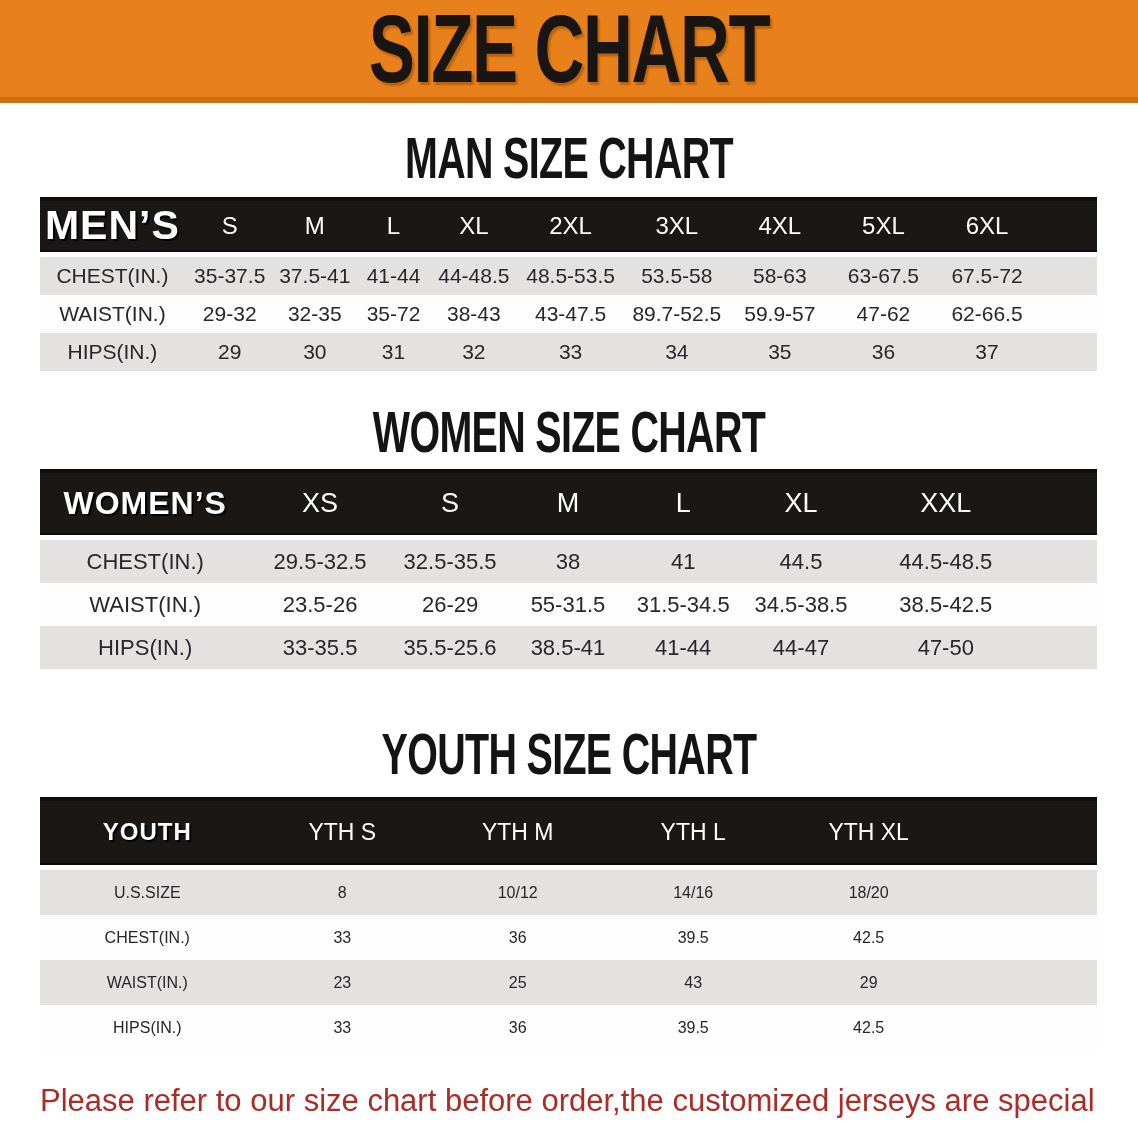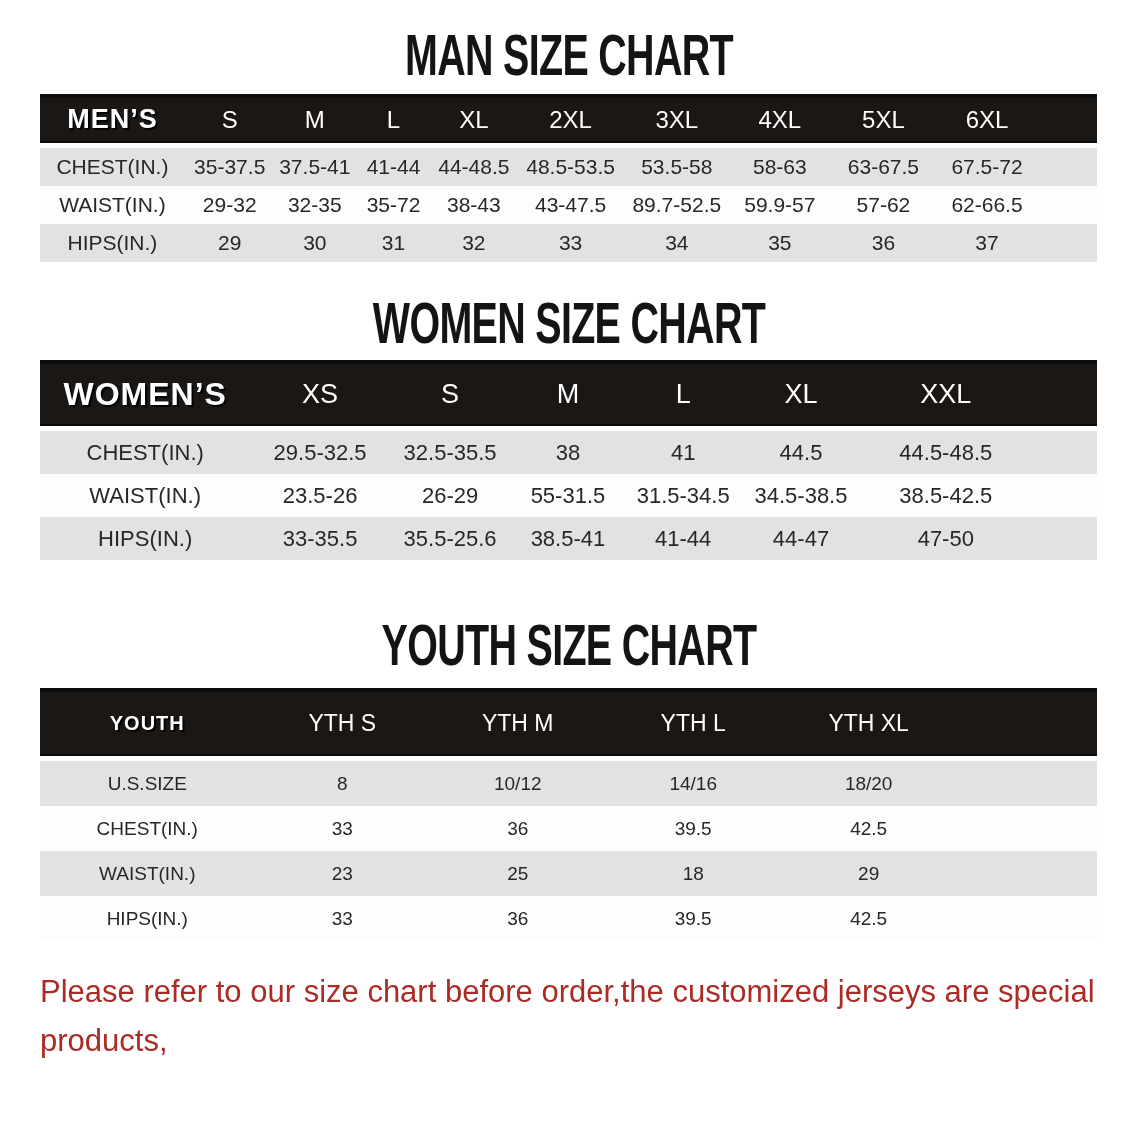--- a/index.html
+++ b/index.html
@@ -73,51 +73,54 @@
     border-left: none; border-right: none;
   }
   .size-table thead th.cat {
     font-weight: 700;
     letter-spacing: 1px;
     text-shadow: 2px 2px 0 rgba(0,0,0,0.9);
   }
   .tbl-men   thead th { height: 41px; font-size: 24px; }
   .tbl-women thead th { height: 58px; font-size: 27px; }
   .tbl-youth thead th { height: 60px; font-size: 23px; }
-  .tbl-men   thead th.cat { font-size: 27px; }
+  .tbl-men   thead th.cat { font-size: 41px; }
   .tbl-women thead th.cat { font-size: 32px; margin-left: 47px; }
-  .tbl-youth thead th.cat { font-size: 20px; }
+  .tbl-youth thead th.cat { font-size: 24px; }
 
   .size-table tbody td {
     text-align: center;
     color: #27272b;
     font-weight: 400;
   }
   .tbl-men   tbody td { height: 36px; font-size: 21px; }
   .tbl-women tbody td { height: 41px; font-size: 22px; }
-  .tbl-youth tbody td { height: 43px; font-size: 19px; }
+  .tbl-youth tbody td { height: 43px; font-size: 16px; }
 
   tr.stripe-gray  td { background: #e3e2e1; }
   tr.stripe-white td { background: #fdfdfd; }
   tr.gap-row td { height: 5px !important; background: #ffffff; padding: 0; }
 
   
   .note {
     margin: 26px 0 0 40px;
     color: #ab2b26;
     font-size: 31px;
     line-height: 49px;
     letter-spacing: 0px;
   }
 </style>
 </head>
 <body>
 
 <div class="page">
 
+  <div class="banner">
+    <h1 class="banner-title">SIZE CHART</h1>
+  </div>
 
   <h2 class="section-title title-man">MAN SIZE CHART</h2>
   <table class="size-table tbl-men">
       <colgroup>
         <col style="width: 13.7%;">
         <col style="width: 8.5%;">
         <col style="width: 7.6%;">
         <col style="width: 7.3%;">
         <col style="width: 7.9%;">
         <col style="width: 10.4%;">
@@ -161,21 +164,21 @@
         </tr>
         <tr class="stripe-white">
           <td>WAIST(IN.)</td>
           <td>29-32</td>
           <td>32-35</td>
           <td>35-72</td>
           <td>38-43</td>
           <td>43-47.5</td>
           <td>89.7-52.5</td>
           <td>59.9-57</td>
-          <td>57-62</td>
+          <td>47-62</td>
           <td>62-66.5</td>
           <td></td>
         </tr>
         <tr class="stripe-gray">
           <td>HIPS(IN.)</td>
           <td>29</td>
           <td>30</td>
           <td>31</td>
           <td>32</td>
           <td>33</td>
@@ -286,21 +289,21 @@
           <td>33</td>
           <td>36</td>
           <td>39.5</td>
           <td>42.5</td>
           <td></td>
         </tr>
         <tr class="stripe-gray">
           <td>WAIST(IN.)</td>
           <td>23</td>
           <td>25</td>
-          <td>18</td>
+          <td>43</td>
           <td>29</td>
           <td></td>
         </tr>
         <tr class="stripe-white">
           <td>HIPS(IN.)</td>
           <td>33</td>
           <td>36</td>
           <td>39.5</td>
           <td>42.5</td>
           <td></td>

